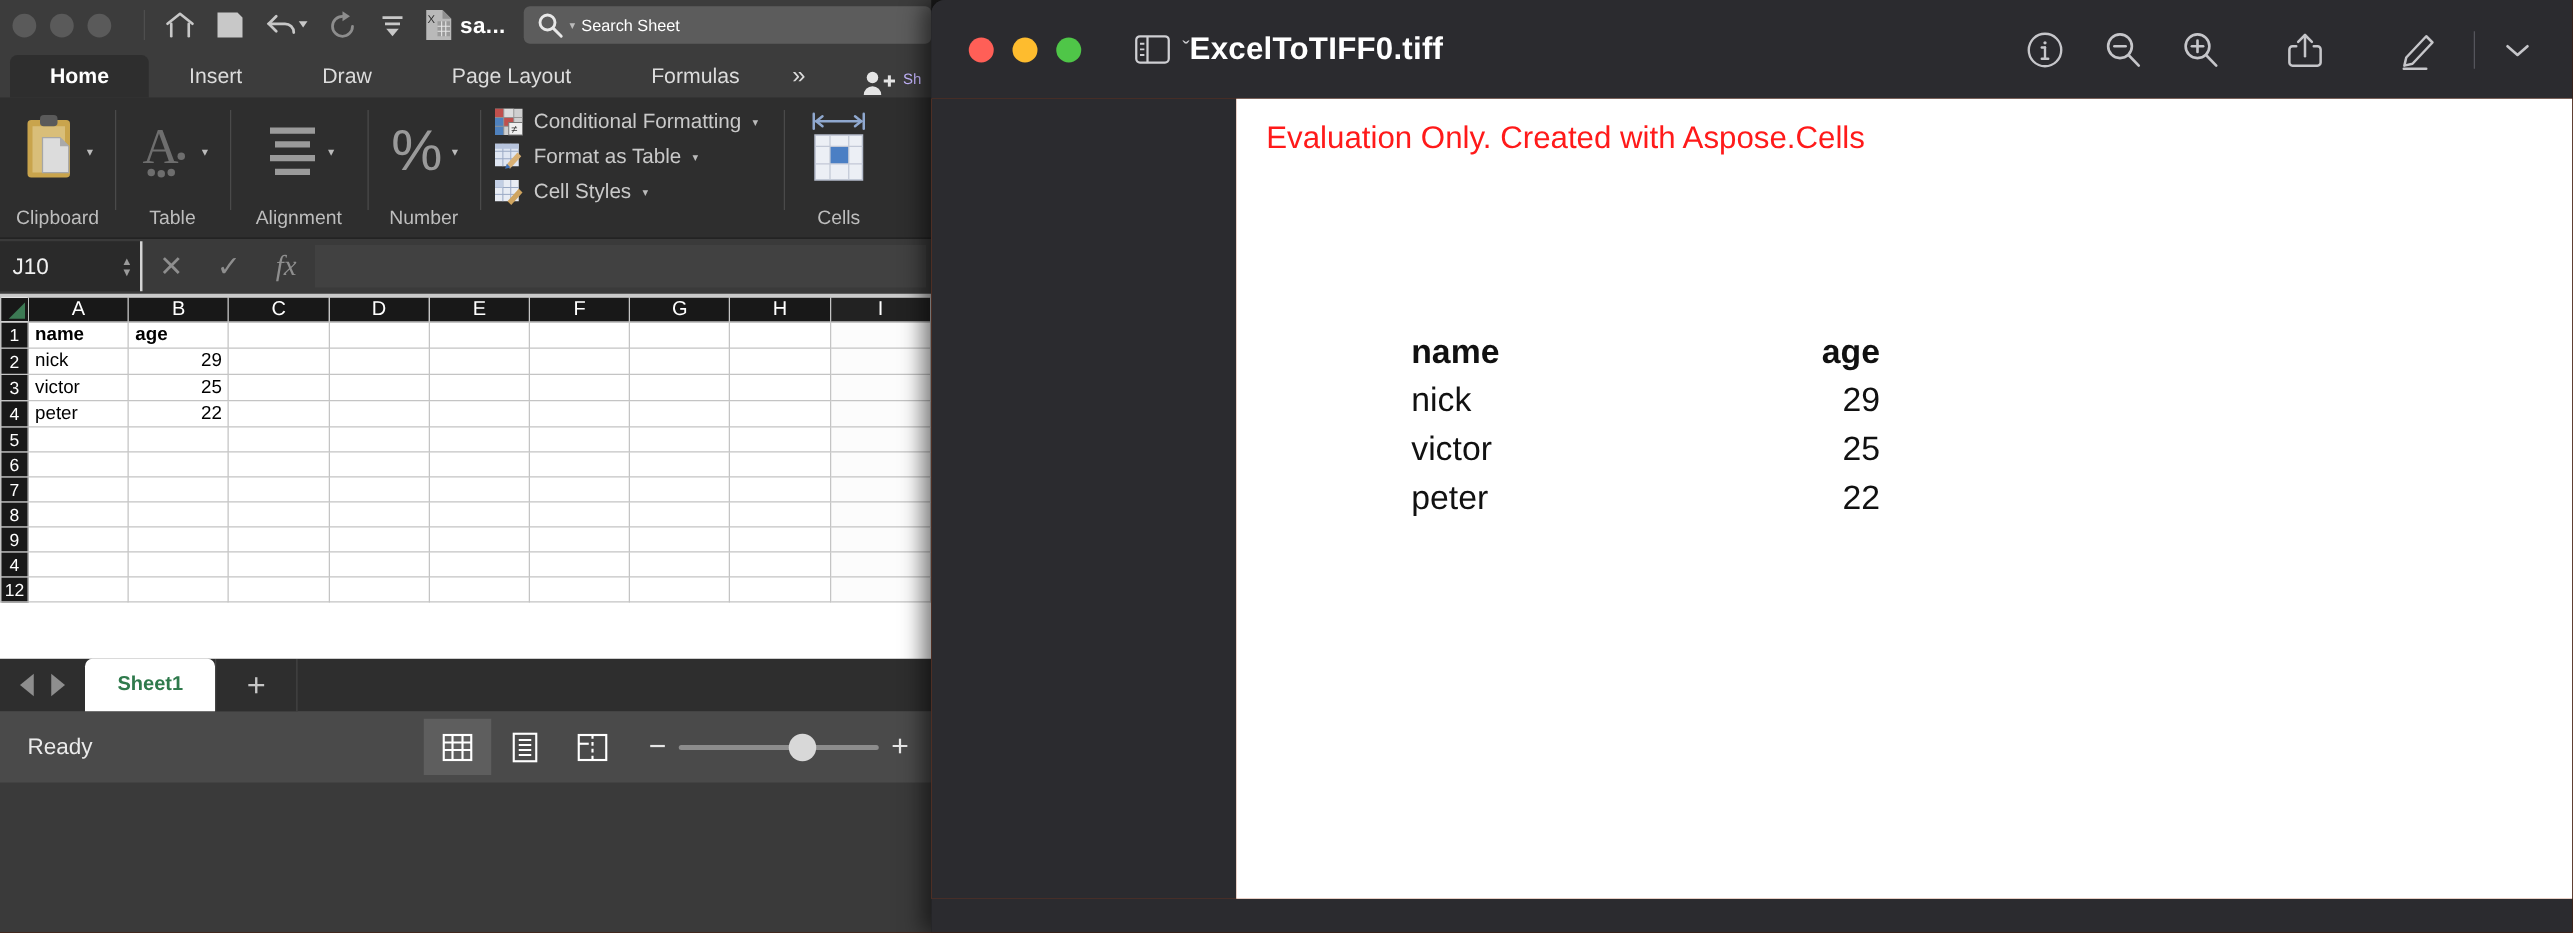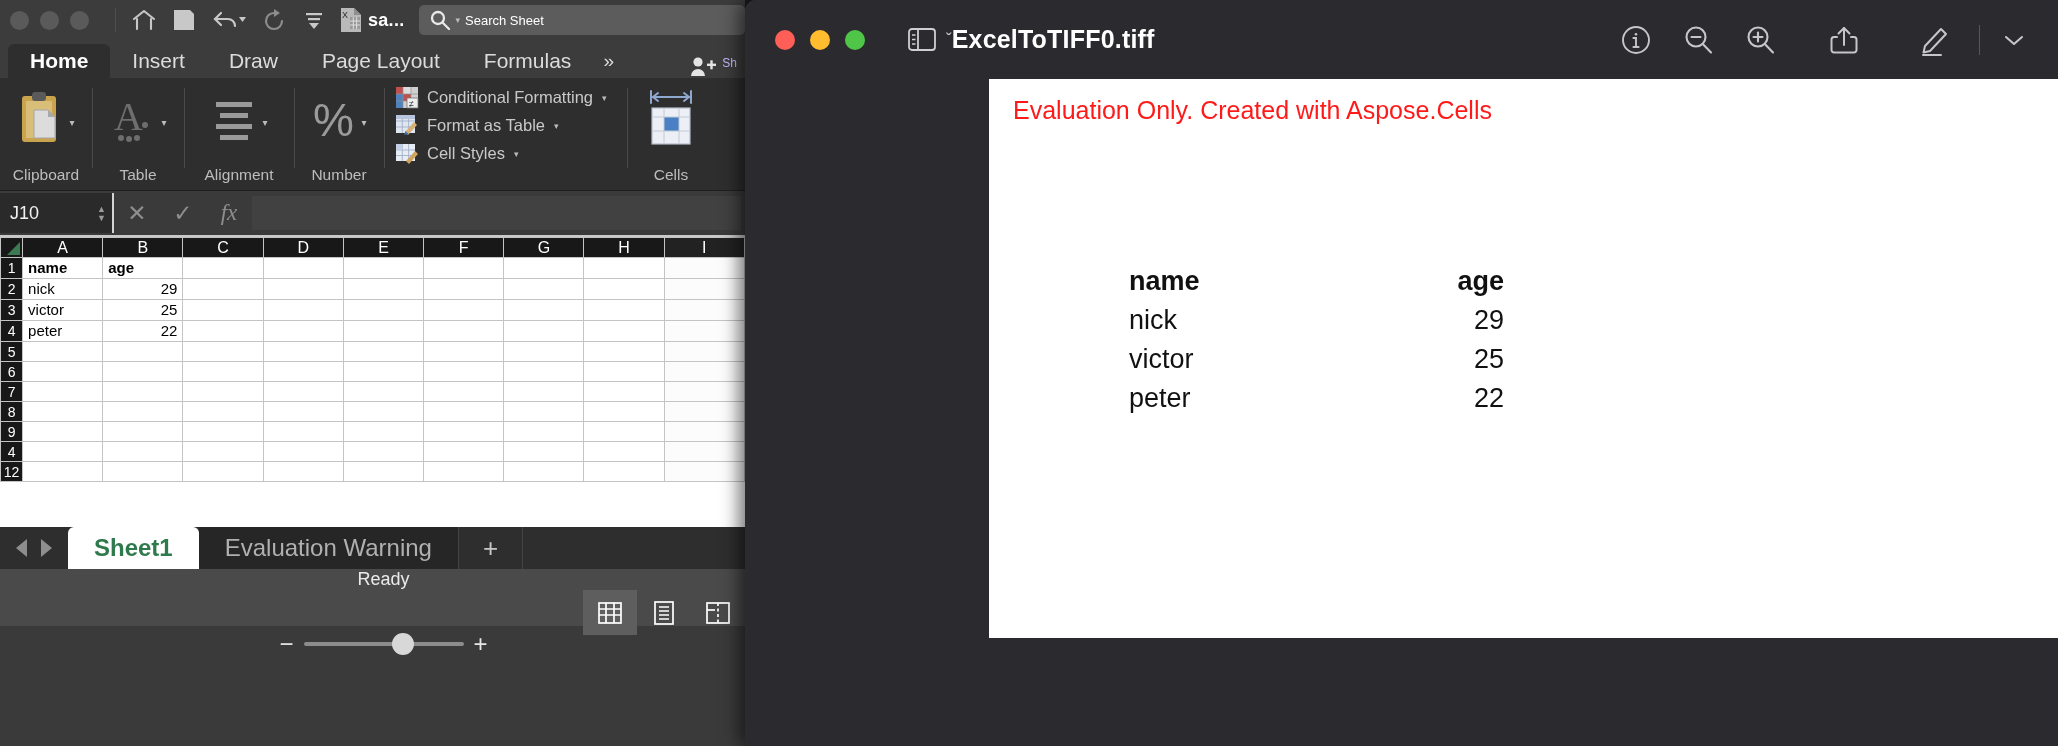--- a/index.html
+++ b/index.html
@@ -41,22 +41,22 @@
     max-width: 420px;
   }
   .searchbox .ph { font-size: 13px; color: #ffffff; text-align: right; }
 
   
   .tabbar {
     height: 38px; background: #3c3c3c; display: flex; align-items: flex-end;
     position: relative; padding-left: 8px;
   }
   .tab {
-    height: 34px; padding: 0 22px; display: flex; align-items: center;
-    color: #dcdcdc; font-size: 21px; border-radius: 6px 6px 0 0; white-space: nowrap;
+    height: 34px; padding: 0 32px; display: flex; align-items: center;
+    color: #dcdcdc; font-size: 17px; border-radius: 6px 6px 0 0; white-space: nowrap;
   }
   .tab.active { background: #2e2e2e; color: #fff; font-weight: bold; }
   .tab-more { color: #dcdcdc; font-size: 19px; padding: 0 10px; height: 34px;
               display: flex; align-items: center; }
   .share-btn { margin-left: auto; display: flex; align-items: flex-start; gap: 6px;
                color: #c4b5fd; font-size: 12px; padding-right: 8px; white-space: nowrap;}
 
   
   .ribbon {
     height: 113px; background: #2e2e2e; display: flex; align-items: stretch;
@@ -111,29 +111,29 @@
   .colh.sel { background: #222; }
 
   
   .sheetbar { height: 42px; background: #2e2e2e; display: flex; align-items: stretch; }
   .navarrows { display: flex; align-items: center; gap: 14px; padding: 0 16px; }
   .navarrow { width: 0; height: 0; }
   .na-l { border-top: 9px solid transparent; border-bottom: 9px solid transparent;
           border-right: 11px solid #8e8e8e; }
   .na-r { border-top: 9px solid transparent; border-bottom: 9px solid transparent;
           border-left: 11px solid #8e8e8e; }
-  .stab { display: flex; align-items: center; padding: 0 26px; font-size: 24px; color: #b0b0b0;
+  .stab { display: flex; align-items: center; padding: 0 26px; font-size: 16px; color: #b0b0b0;
           background: #262626; }
   .stab.active { background: #fff; color: #2f7a4c; font-weight: bold; border-radius: 6px 6px 0 0; }
   .stab-add { display: flex; align-items: center; padding: 0 24px; color: #c6c6c6; font-size: 26px;
               background: #2e2e2e; border-left: 1px solid #444; border-right: 1px solid #444; }
 
   
   .statusbar { height: 57px; background: #4a4a4a; display: flex; align-items: center;
-               padding-left: 22px; flex-direction: column; }
+               padding-left: 22px; }
   .status-text { color: #eaeaea; font-size: 18px; }
   .view-btns { margin-left: auto; display: flex; align-items: center; }
   .vbtn { width: 54px; height: 45px; display: flex; align-items: center; justify-content: center;
           color: #fff; }
   .vbtn.active { background: #5e5e5e; }
   .zoomctl { display: flex; align-items: center; gap: 10px; padding: 0 18px; }
   .zminus, .zplus { color: #e6e6e6; font-size: 24px; line-height: 18px; }
   .slider { position: relative; width: 160px; height: 4px; background: #8c8c8c; border-radius: 2px; }
   .knob { position: absolute; left: 88px; top: -9px; width: 22px; height: 22px;
           border-radius: 50%; background: #d8d8d8; }
@@ -151,21 +151,21 @@
   .pv-traffic { display: flex; gap: 15px; margin-right: 42px; }
   .pv-traffic span { width: 20px; height: 20px; border-radius: 50%; display: block; }
   .pv-sidebar-btn { display: flex; align-items: center; gap: 9px; color: #cfcfd3; }
   .pv-fname { color: #fff; font-size: 25px; font-weight: bold;
               letter-spacing: .2px; }
   .pv-tools { margin-left: auto; display: flex; align-items: center; gap: 0; }
   .pv-tb { width: 62px; height: 62px; display: flex; align-items: center; justify-content: center;
            color: #c6c6ca; }
   .pv-sep { width: 1px; height: 30px; background: #55555c; margin: 0 12px; }
 
-  .pv-body { height: 559px; background: #c2410c; display: flex; }
+  .pv-body { height: 640px; background: #c2410c; display: flex; }
   .pv-gutter { width: 244px; height: 100%; background: #2b2b2f; }
   .pv-page {
     flex: 1; background: #fff; position: relative; overflow: hidden;
   }
   .wm { position: absolute; left: 24px; top: 17px; color: #ff1a1a; font-size: 25px;
         font-family: "Liberation Sans", sans-serif; white-space: nowrap; }
   .doc-table { position: absolute; left: 140px; top: 183px; width: 390px; }
   .doc-row { display: flex; font-size: 27px; color: #111; line-height: 1.44; }
   .doc-row .c-name { width: 215px; }
   .doc-row .c-age { width: 160px; text-align: right; }
@@ -571,21 +571,20 @@
           </tbody>
       </table>
     </div>
 
     <div class="sheetbar">
       <div class="navarrows">
         <span class="navarrow na-l"></span>
         <span class="navarrow na-r"></span>
       </div>
       <div class="stab active">Sheet1</div>
-      <div class="stab">Evaluation Warning</div>
       <div class="stab-add">+</div>
     </div>
 
     <div class="statusbar">
       <span class="status-text">Ready</span>
       <div class="view-btns">
         <div class="vbtn active">
           <svg width="26" height="26" viewBox="0 0 26 26" fill="none" stroke="#fff" stroke-width="1.7">
             <rect x="2" y="3" width="22" height="20"></rect>
             <path d="M2 9 h22 M2 15 h22 M9 3 v20 M17 3 v20"></path>

